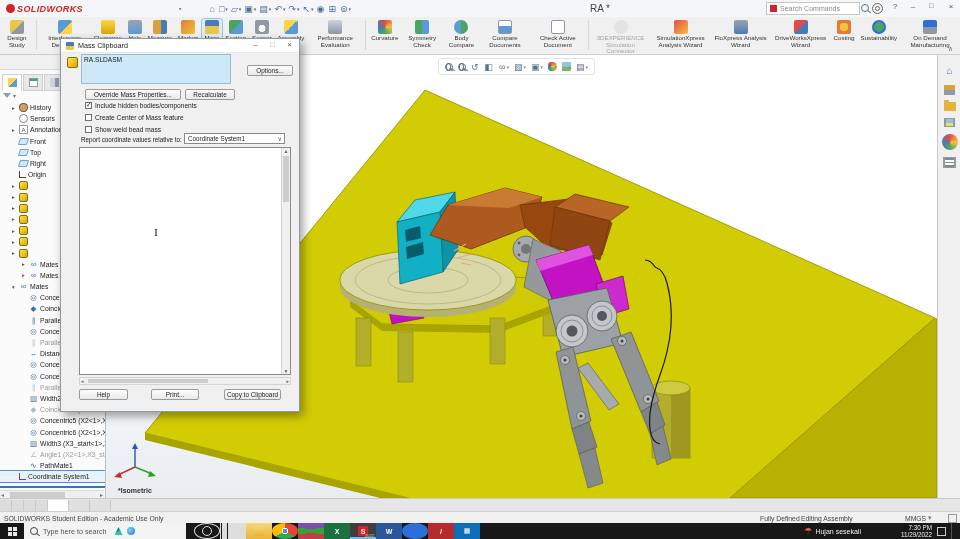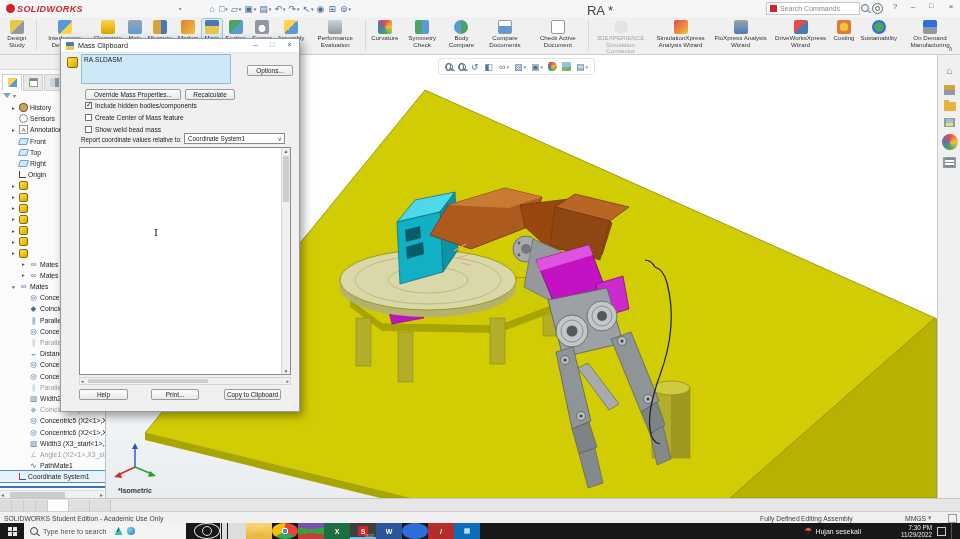--- a/index.html
+++ b/index.html
@@ -8,21 +8,21 @@
   .abs{position:absolute;}
   
   #menubar{left:0;top:0;width:960px;height:17px;background:#f5f6f7;border-bottom:1px solid #e2e2e2;display:flex;align-items:center;}
   #brand{font-weight:bold;font-style:italic;color:#d1232a;font-size:9px;letter-spacing:.4px;margin:0 10px 0 6px;}
   #brand .gear{display:inline-block;width:9px;height:9px;background:#d1232a;border-radius:50%;margin-right:2px;vertical-align:-1px;}
   .menu{font-size:7.5px;color:#333;padding:0 7px;cursor:default;}
   .pin{font-size:7px;color:#777;margin-left:2px;}
   #qa{display:flex;align-items:center;gap:3px;margin-left:28px;}
   .qa{display:flex;align-items:center;color:#4a6e96;font-size:9px;line-height:10px;}
   .qa .dd{font-size:5px;color:#666;margin-left:1px;}
-  #wintitle{position:absolute;left:540px;top:3px;width:120px;text-align:center;font-size:13px;color:#444;}
+  #wintitle{position:absolute;left:540px;top:3px;width:120px;text-align:center;font-size:10px;color:#444;}
   #cmdsearch{position:absolute;left:766px;top:2px;width:92px;height:11px;background:#fff;border:1px solid #c6c6c6;display:flex;align-items:center;font-size:7px;color:#888;}
   #cmdsearch .swlogo{width:7px;height:7px;background:#d1232a;margin:0 3px;}
   .mag{display:inline-block;width:6px;height:6px;border:1.3px solid #56748f;border-radius:50%;position:relative;}
   .mag::after{content:"";position:absolute;width:4px;height:1.4px;background:#56748f;right:-3px;bottom:-1px;transform:rotate(40deg);}
   #searchmag{position:absolute;left:861px;top:4px;}
   .winbtn{position:absolute;top:2px;font-size:8px;color:#555;width:14px;text-align:center;}
   .usercircle{position:absolute;left:872px;top:3px;width:9px;height:9px;border:1px solid #666;border-radius:50%;}
   .usercircle::after{content:"";position:absolute;left:2.2px;top:1.5px;width:3px;height:3px;border:1px solid #666;border-radius:50%;}
   
   #ribbon{left:0;top:17px;width:960px;height:38px;background:#f0f0f1;border-bottom:1px solid #cfcfcf;display:flex;align-items:flex-start;padding-top:2px;box-sizing:border-box;}

